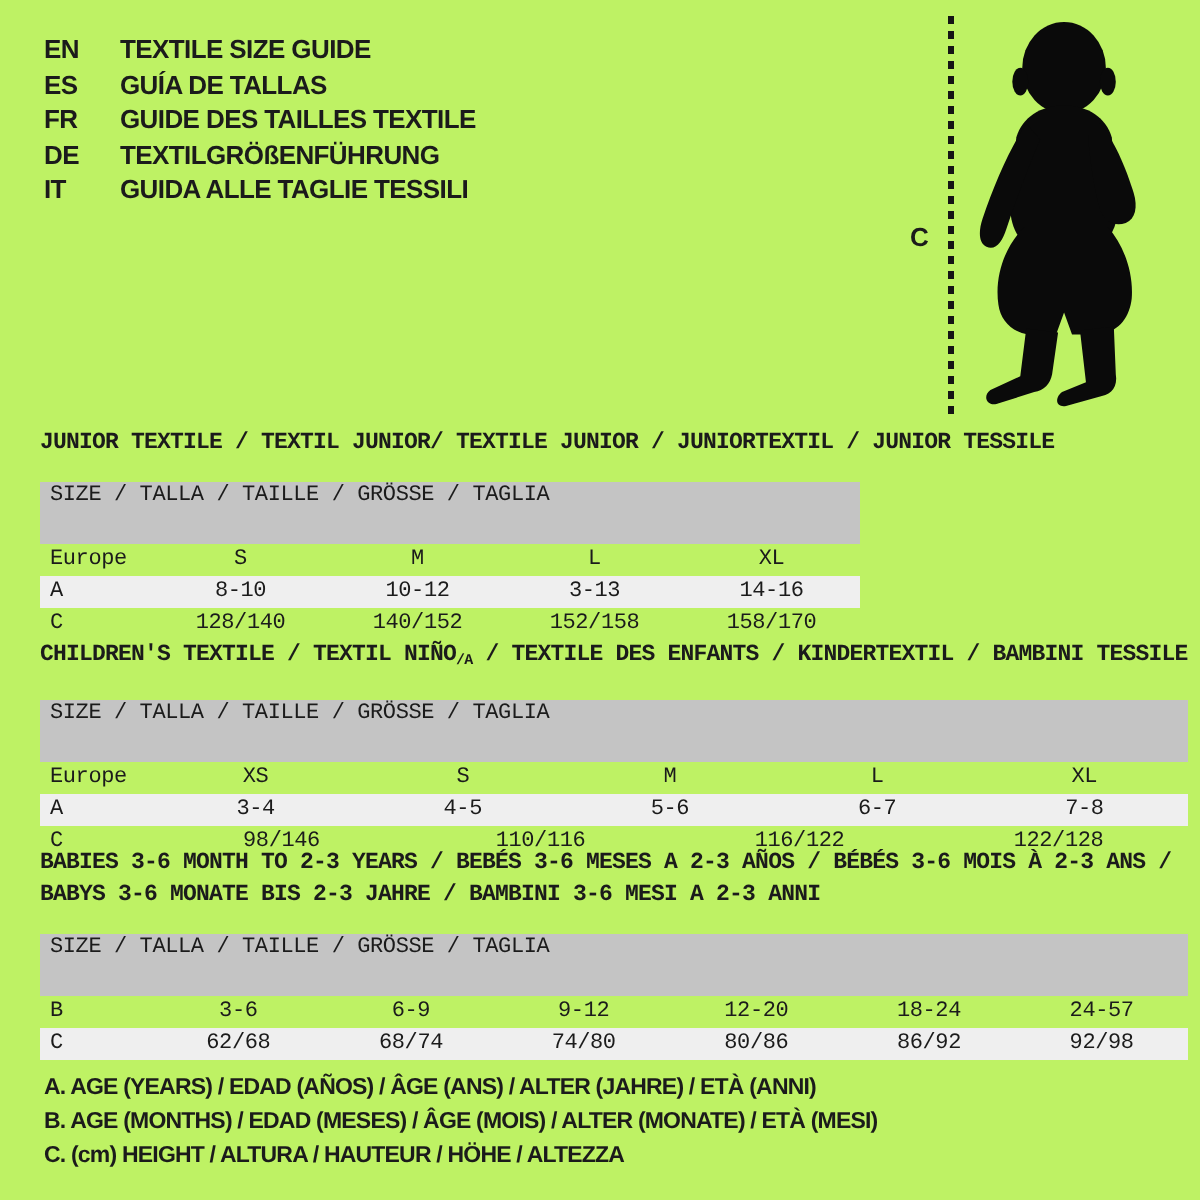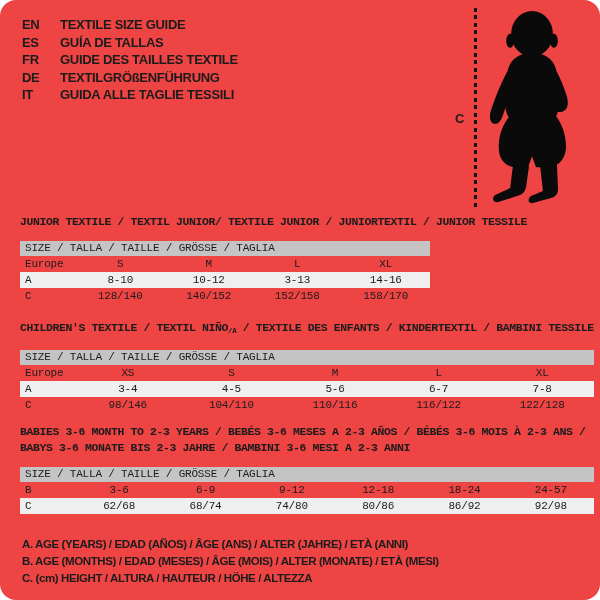--- a/index.html
+++ b/index.html
@@ -1,36 +1,36 @@
 <!DOCTYPE html>
 <html><head>
 <meta charset="utf-8">
 <style>
   html,body{margin:0;padding:0;background:#fff;}
   .page{
-    position:relative;width:600px;height:600px;background:#ef4444;overflow:hidden;
-    font-family:"Liberation Sans","DejaVu Sans",sans-serif;color:#1b1b1b;border-radius:16px;
+    position:relative;width:600px;height:600px;background:#bef264;overflow:hidden;
+    font-family:"Liberation Sans","DejaVu Sans",sans-serif;color:#1b1b1b;
   }
   
   .lang-list{position:absolute;left:22px;top:16px;}
   .lang-row{display:flex;height:17.5px;align-items:center;font-weight:700;font-size:13px;letter-spacing:-0.3px;}
   .lang-code{width:38px;}
   .lang-title{white-space:nowrap;}
   
   .figure{position:absolute;left:452px;top:6px;width:148px;height:204px;}
   .dash-line{position:absolute;left:22px;top:2px;width:3px;height:199px;
     background:repeating-linear-gradient(to bottom,#151515 0 4px,transparent 4px 7.5px);}
   .height-label{position:absolute;left:3px;top:105px;font-weight:700;font-size:13px;}
   .silhouette{position:absolute;left:30px;top:2px;}
   
   .section{position:absolute;left:20px;font-family:Liberation Mono, monospace;}
   .sec-title{font-size:11.5px;font-weight:700;line-height:16px;margin-bottom:11px;
     letter-spacing:-0.4px;white-space:nowrap;}
   .sec-title sub{font-size:7.5px;vertical-align:-2px;}
-  .bar{height:15px;line-height:15px;font-size:11px;padding-left:5px;letter-spacing:-0.2px;
+  .bar{height:31px;line-height:15px;font-size:11px;padding-left:5px;letter-spacing:-0.2px;
     box-sizing:border-box;}
   .trow{display:flex;height:16px;line-height:16px;font-size:11px;letter-spacing:-0.2px;}
   .tlabel{width:56px;padding-left:5px;box-sizing:border-box;}
   .tcell{flex:1;text-align:center;}
   
   .footnotes{position:absolute;left:22px;top:536px;}
   .fnote{font-size:11.5px;font-weight:700;line-height:17px;letter-spacing:-0.4px;white-space:nowrap;}
 </style>
 </head>
 <body>
@@ -126,40 +126,39 @@
             <div class="tlabel">A</div>
             <div class="tcell">3-4</div>
             <div class="tcell">4-5</div>
             <div class="tcell">5-6</div>
             <div class="tcell">6-7</div>
             <div class="tcell">7-8</div>
           </div>
           <div class="trow">
             <div class="tlabel">C</div>
             <div class="tcell">98/146</div>
-            <div class="tcell">104/110</div>
             <div class="tcell">110/116</div>
             <div class="tcell">116/122</div>
             <div class="tcell">122/128</div>
           </div>
         </div>
       </div>
       <div class="section" style="top: 424px;">
         <div class="sec-title">
           <div class="title-line"><span>BABIES 3-6 MONTH TO 2-3 YEARS / BEBÉS 3-6 MESES A 2-3 AÑOS / BÉBÉS 3-6 MOIS À 2-3 ANS /</span></div>
           <div class="title-line"><span>BABYS 3-6 MONATE BIS 2-3 JAHRE / BAMBINI 3-6 MESI A 2-3 ANNI</span></div>
         </div>
         <div class="tbl" style="width: 574px;">
           <div class="bar" style="background: rgb(196, 196, 196);">SIZE / TALLA / TAILLE / GRÖSSE / TAGLIA</div>
           <div class="trow">
             <div class="tlabel">B</div>
             <div class="tcell">3-6</div>
             <div class="tcell">6-9</div>
             <div class="tcell">9-12</div>
-            <div class="tcell">12-18</div>
+            <div class="tcell">12-20</div>
             <div class="tcell">18-24</div>
             <div class="tcell">24-57</div>
           </div>
           <div class="trow" style="background: rgb(239, 239, 239);">
             <div class="tlabel">C</div>
             <div class="tcell">62/68</div>
             <div class="tcell">68/74</div>
             <div class="tcell">74/80</div>
             <div class="tcell">80/86</div>
             <div class="tcell">86/92</div>

